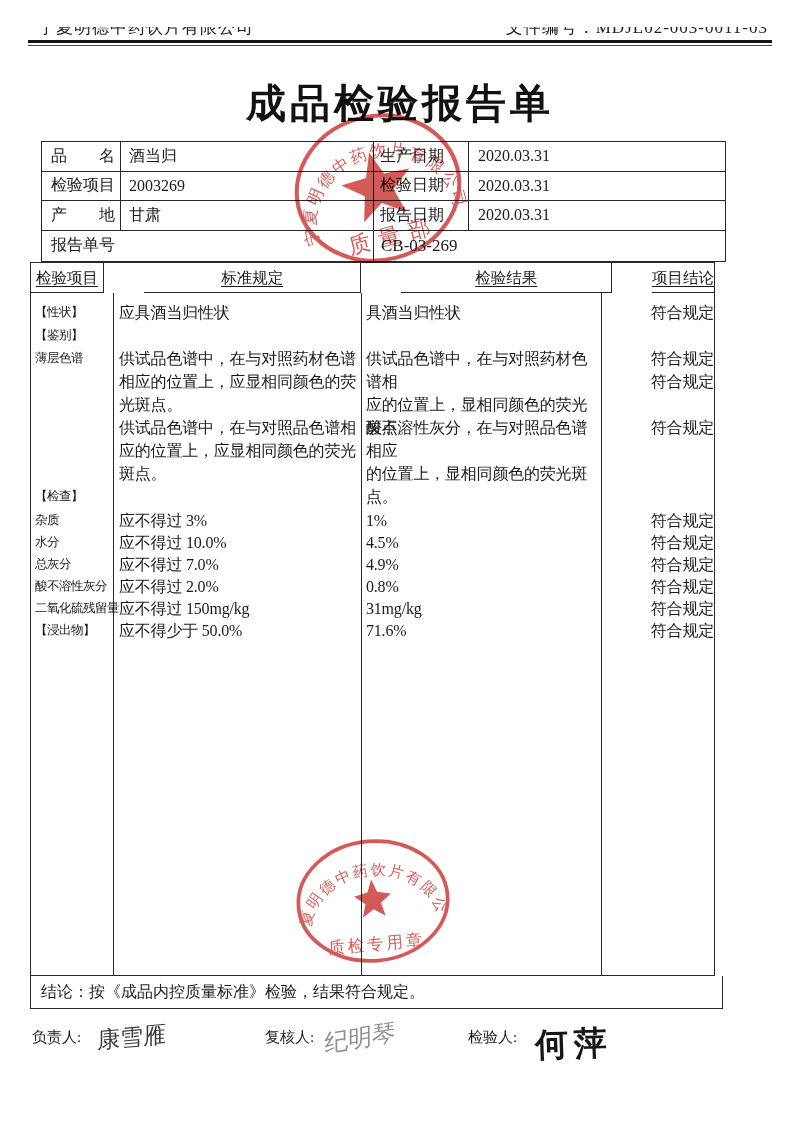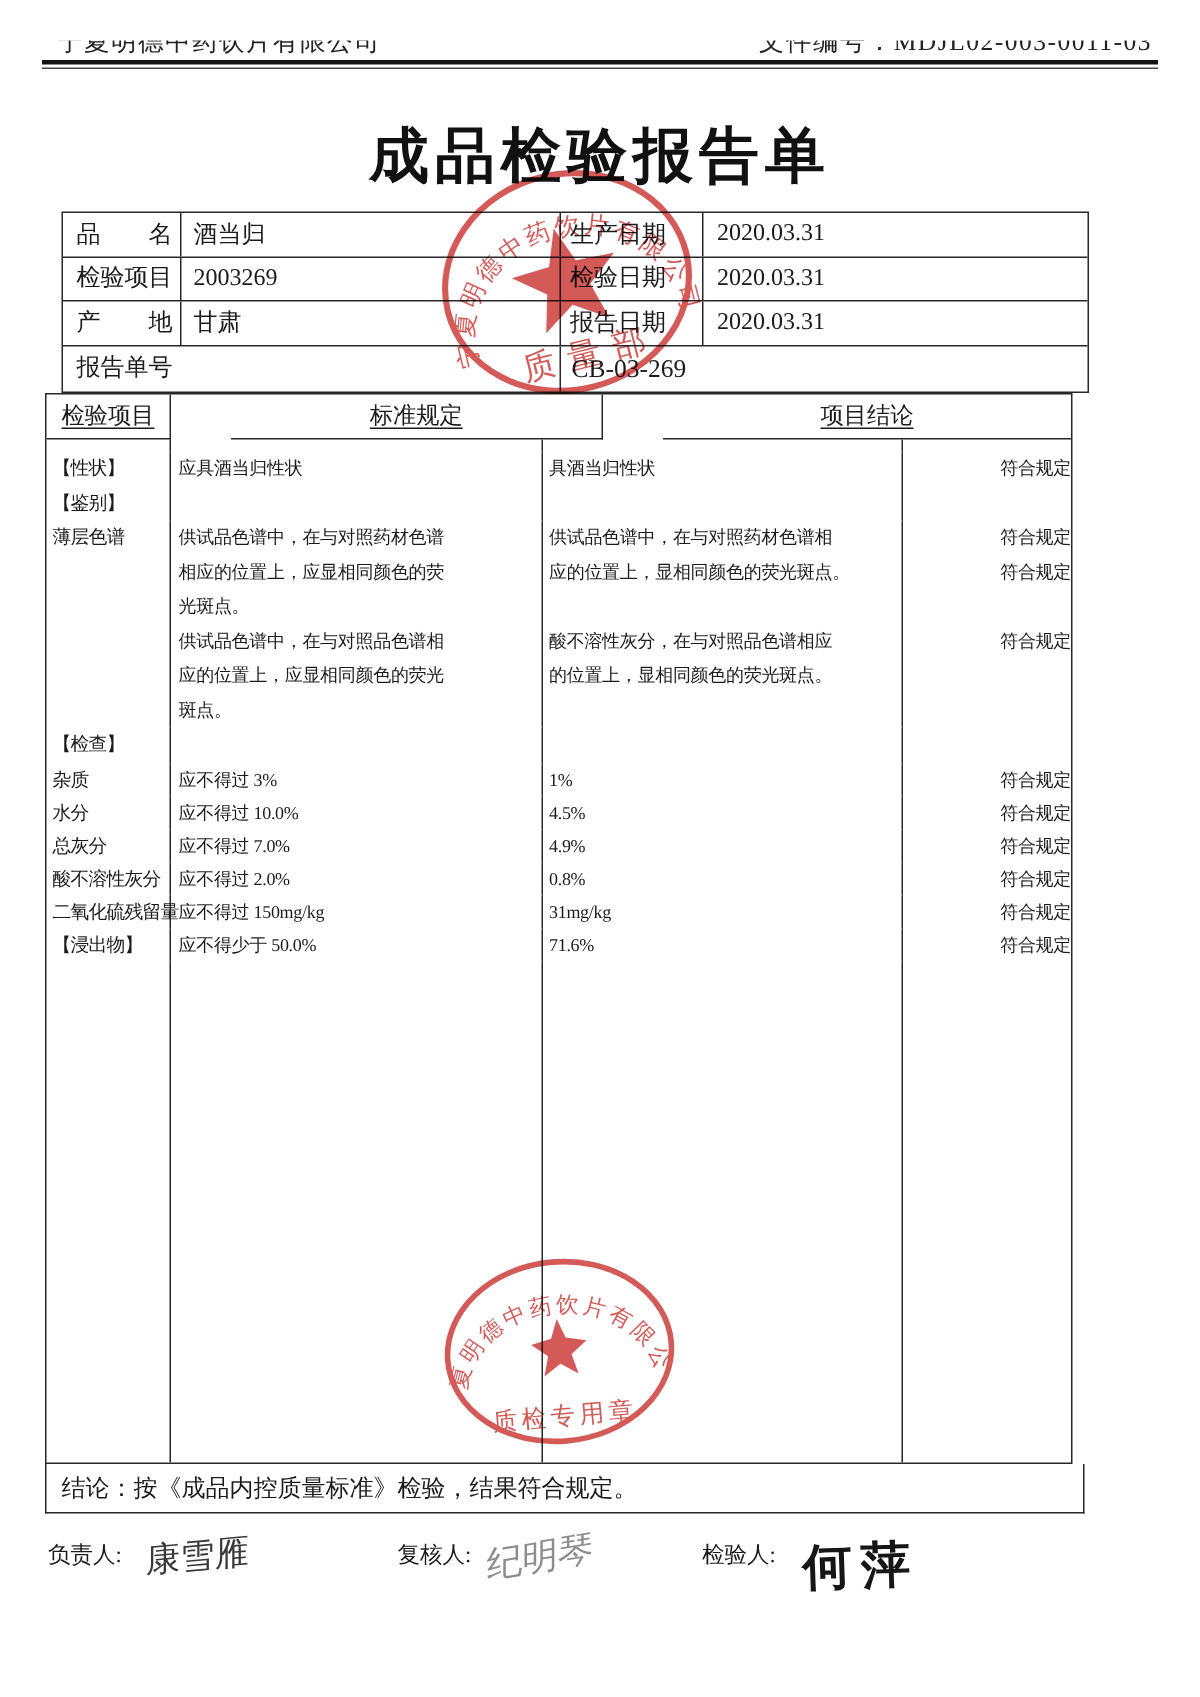--- a/index.html
+++ b/index.html
@@ -35,21 +35,21 @@
   .ic-v1 { width:253px; border-right:1.5px solid #282828; padding-left:8px; }
   .ic-l2 { width:95px;  border-right:1.5px solid #282828; padding-left:6px; }
   .ic-v2 { flex:1; padding-left:9px; }
   .ic-rl { width:332px; border-right:1.5px solid #282828; padding-left:9px; }
   .ic-rv { flex:1; padding-left:7px; font-size:17px; }
 
   .main-table { top:262px; height:714px; display:flex; flex-direction:column; }
   .mrow { display:flex; flex:0 0 auto; }
   .mcell {
     box-sizing:border-box; white-space:pre-line;
-    font-size:12px; line-height:23px; letter-spacing:-0.2px;
+    font-size:16px; line-height:23px; letter-spacing:-0.2px;
   }
   .ca { width:83px;  border-right:1.5px solid #282828; padding-left:4px;
         font-size:12.5px; letter-spacing:-0.5px; white-space:nowrap; }
   .cb { width:248px; border-right:1.5px solid #282828; padding-left:5px; }
   .cc { width:240px; border-right:1.5px solid #282828; padding-left:4px; }
   .cd { flex:1; padding-left:12px;text-align:right; }
   .mrow-header { height:29.5px;gap:40px; }
   .mrow-header .mcell {
     border-bottom:1.5px solid #282828; display:flex; align-items:center; justify-content:center;
     padding:0; font-size:15.5px; white-space:nowrap; letter-spacing:0;
@@ -124,20 +124,23 @@
     </div>
   </div>
 
   <div class="tbl main-table">
     <div class="mrow mrow-header">
       <div class="mcell ca">
           <span class="hdr-u">检验项目</span>
         </div>
       <div class="mcell cb">
           <span class="hdr-u">标准规定</span>
+        </div>
+      <div class="mcell cc">
+          <span class="hdr-u">检验结果</span>
         </div>
       <div class="mcell cd">
           <span class="hdr-u">项目结论</span>
         </div>
     </div>
 
     <div class="mrow r-spacer">
       <div class="mcell ca"></div>
         <div class="mcell cb"></div>
         <div class="mcell cc"></div>

